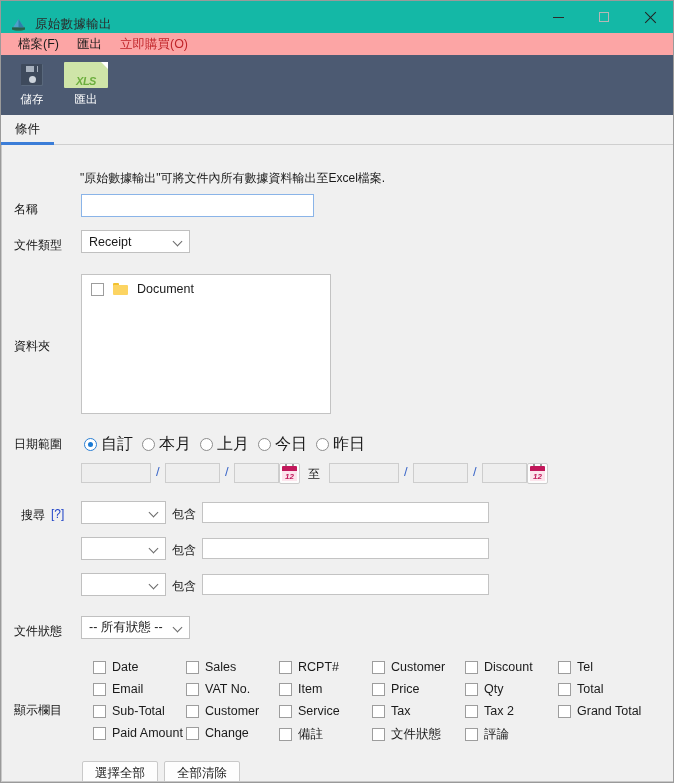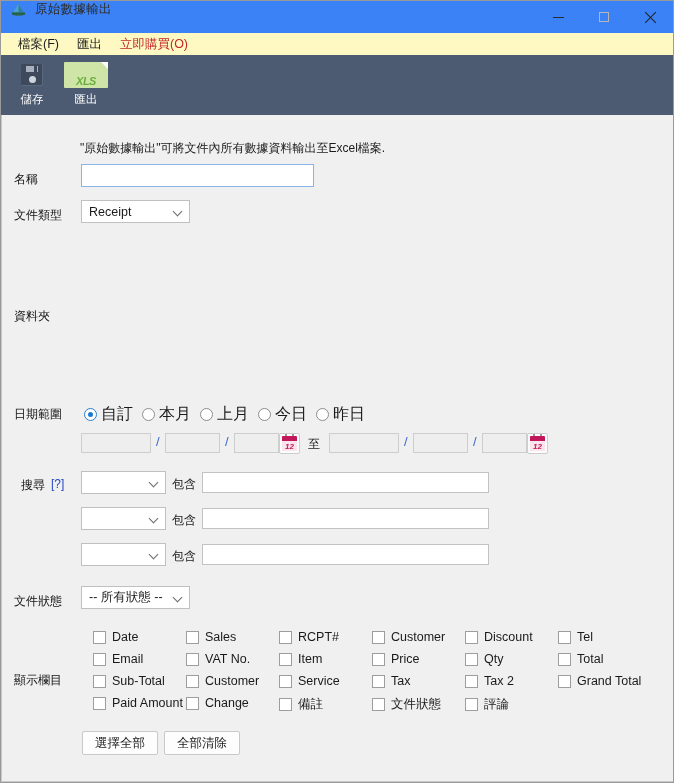--- a/index.html
+++ b/index.html
@@ -14,22 +14,22 @@
   .window{
     width:674px;height:783px;position:relative;
     box-sizing:border-box;
     border:1px solid #9a9a9a;
     background:#f0f0f0;
     display:flex;flex-direction:column;
   }
 
   
   .titlebar{
-    height:32px;flex:0 0 32px;background:#3b82f6;
-    display:flex;align-items:flex-start;
+    height:32px;flex:0 0 32px;background:#14b8a6;
+    display:flex;align-items:flex-end;
     position:relative;
   }
   .title-icon{
     width:17px;height:17px;margin-left:9px;margin-right:8px;
     position:relative;flex:0 0 17px;
   }
   .title-text{
     font-size:12.5px;color:#2b2b2b;letter-spacing:.3px;
   }
   .winbtns{position:absolute;right:0;top:0;height:32px;display:flex;}
@@ -43,21 +43,21 @@
     display:block;width:13px;height:13px;position:relative;
   }
   .winbtn .clos:before,.winbtn .clos:after{
     content:"";position:absolute;left:-1px;top:6px;width:15px;height:1px;background:#222;
   }
   .winbtn .clos:before{transform:rotate(45deg);}
   .winbtn .clos:after{transform:rotate(-45deg);}
 
   
   .menubar{
-    height:22px;flex:0 0 22px;background:#fef9c3;
+    height:22px;flex:0 0 22px;background:#fca5a5;
     display:flex;align-items:center;padding-left:8px;
     font-size:12.5px;
   }
   .menuitem{padding:0 9px;color:#1c1c1c;white-space:nowrap;}
   .menuitem.buy{color:#c0252a;}
 
   
   .toolbar{
     height:60px;flex:0 0 60px;background:#4c5a72;
     display:flex;align-items:flex-start;padding-left:4px;
@@ -224,35 +224,50 @@
     <div class="tool">
       <span class="glyph">
         <span class="xls">
             <i class="t">XLS</i>
           </span>
       </span>
       <span class="lbl">匯出</span>
     </div>
   </div>
 
+  <div class="tabstrip">
+    <div class="tab active">
+      <span>條件</span>
+    </div>
+  </div>
 
   <div class="content">
 
     <div class="hint">"原始數據輸出"可將文件內所有數據資料輸出至Excel檔案.</div>
 
     <div class="row-label" style="left:12px;top:56px;">名稱</div>
     <input class="txtbox focused" type="text" style="left: 79px; top: 49px; width: 233px; height: 23px; position: absolute;" value="">
 
     <div class="row-label" style="left:12px;top:92px;">文件類型</div>
     <div class="selectbox" style="position:absolute;left:79px;top:85px;width:109px;height:23px;">
       <span>Receipt</span>
       <i class="chev"></i>
     </div>
 
     <div class="row-label" style="left:12px;top:193px;">資料夾</div>
+    <div class="listbox" style="left:79px;top:129px;width:250px;height:140px;">
+      <div class="listrow">
+        <span class="cbx"></span>
+        <span class="folder">
+            <i class="tabf"></i>
+            <i class="body"></i>
+          </span>
+        <span class="name">Document</span>
+      </div>
+    </div>
 
     <div class="row-label" style="left:12px;top:291px;">日期範圍</div>
     <div class="radios" style="left:82px;top:289px;">
       <span class="radio">
         <i class="rdot on"></i>
         <span>自訂</span>
       </span>
       <span class="radio">
         <i class="rdot"></i>
         <span>本月</span>

